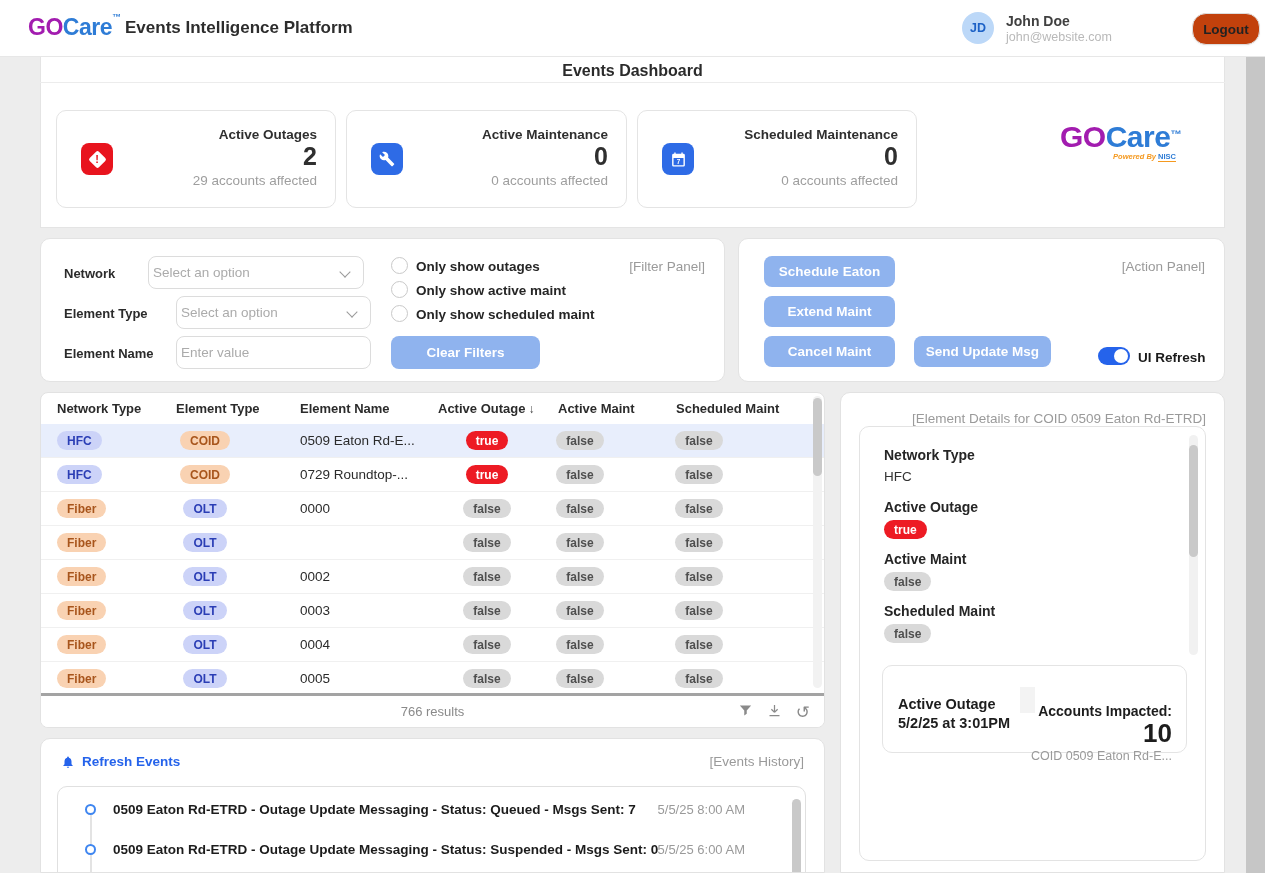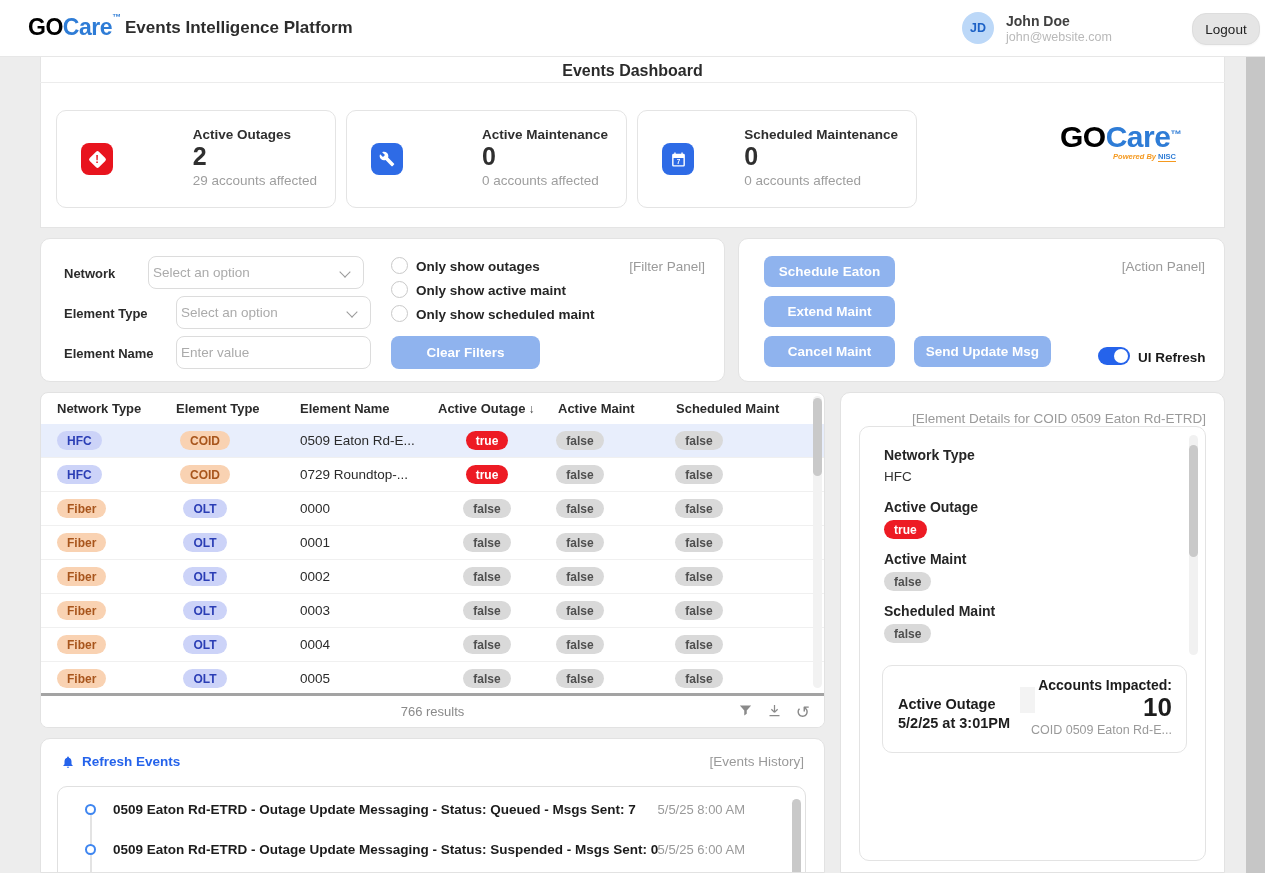--- a/index.html
+++ b/index.html
@@ -3,47 +3,47 @@
 <meta charset="utf-8">
 <style>
   html,body{margin:0;padding:0;background:#ededed;}
   .page{position:relative;width:1265px;height:873px;background:#ededed;overflow:hidden;
         font-family:"Liberation Sans",sans-serif;color:#2b2b2b;}
 
   
   .app-header{position:absolute;left:0;top:0;width:1265px;height:56px;background:#fff;
               border-bottom:1px solid #e7e7e7;z-index:10;}
   .logo{position:absolute;left:28px;top:14px;font-size:23px;font-weight:700;letter-spacing:-0.5px;}
-  .logo-go{color:#000000}.logo-care{color:#2e7cd6}
+  .logo-go{color:#a21caf}.logo-care{color:#2e7cd6}
   .logo-tm{font-size:9px;color:#2e7cd6;vertical-align:top;position:relative;top:-2px}
   .app-title{position:absolute;left:125px;top:18px;font-size:17px;font-weight:700;color:#2d2d2d;}
   .avatar{position:absolute;left:962px;top:12px;width:32px;height:32px;border-radius:50%;
           background:#bcd8f8;color:#1c61c6;font-size:12.5px;font-weight:700;
           display:flex;align-items:center;justify-content:center;}
   .user-name{position:absolute;left:1006px;top:13px;font-size:14px;font-weight:700;color:#404040;}
   .user-email{position:absolute;left:1006px;top:30px;font-size:12.5px;color:#b9b9b9;}
-  .logout-btn{position:absolute;left:1192px;top:13px;width:66px;height:30px;background:#e5e5e5;
-              border:1px solid #ddd;border-radius:14px;font-size:13.5px;font-weight:400;color:#222;
+  .logout-btn{position:absolute;left:1192px;top:13px;width:66px;height:30px;background:#c2410c;
+              border:1px solid #ddd;border-radius:14px;font-size:13.5px;font-weight:700;color:#222;
               display:flex;align-items:center;justify-content:center;box-shadow:0 1px 2px rgba(0,0,0,.04);}
 
   
   .panel-top{position:absolute;left:40px;top:56px;width:1185px;height:172px;background:#fff;
              border:1px solid #e4e4e4;border-top:none;box-sizing:border-box;}
   .dash-title-bar{position:absolute;left:40px;top:60px;width:1185px;height:23px;
                   border-bottom:1px solid #ececec;display:flex;align-items:center;justify-content:center;
                   font-size:16px;font-weight:700;color:#2b2b2b;box-sizing:border-box;}
   .stat-card{position:absolute;top:110px;height:98px;background:#fff;border:1px solid #e4e4e4;
              border-radius:10px;box-sizing:border-box;}
   .stat-1{left:56px;width:280px}.stat-2{left:346px;width:281px}.stat-3{left:637px;width:280px}
   .tile{position:absolute;left:24px;top:32px;width:32px;height:32px;border-radius:8px;
         display:flex;align-items:center;justify-content:center;}
   .tile-red{background:#e8141e}.tile-blue{background:#2e6be6}
   .diamond{position:absolute;width:13px;height:13px;background:#fff;transform:rotate(45deg);border-radius:2px;}
   .excl{position:absolute;color:#e8141e;font-weight:800;font-size:11px;line-height:11px;}
-  .stat-text{position:absolute;right:18px;top:16px;}
+  .stat-text{position:absolute;right:18px;top:16px;text-align:right;}
   .stat-label{font-size:13.5px;font-weight:700;color:#2f2f2f;}
   .stat-value{font-size:25px;font-weight:700;color:#2f2f2f;line-height:29px;}
   .stat-sub{font-size:13.5px;color:#9e9e9e;margin-top:2px;}
   .brand{position:absolute;left:1060px;top:122px;width:120px;text-align:center;}
   .brand-main{font-size:30px;font-weight:700;letter-spacing:-0.5px;line-height:30px;}
   .brand-tm{font-size:11px;vertical-align:top;position:relative;top:-3px;color:#2e7cd6;}
   .brand-tag{font-size:7.5px;text-align:right;margin-top:0;padding-right:4px;font-weight:700;}
   .tag-orange{color:#f5991f;font-style:italic}.tag-blue{color:#2e7cd6;border-bottom:1px solid #f5991f;}
 
   
@@ -121,21 +121,21 @@
   .dlabel{position:absolute;left:24px;font-size:14px;font-weight:700;color:#262626;}
   .dvalue{position:absolute;left:24px;font-size:13.5px;color:#333;}
   .dpill{position:absolute;left:24px;}
   .card-scrollbar{position:absolute;right:7px;top:8px;width:9px;height:220px;background:#f1f1f1;border-radius:5px;}
   .card-scroll-thumb{position:absolute;right:0;top:10px;width:9px;height:112px;background:#c9c9c9;border-radius:5px;}
   .outage-card{position:absolute;left:22px;top:238px;width:305px;height:88px;border:1px solid #e4e4e4;
                border-radius:10px;box-sizing:border-box;background:#fff;}
   .oc-left{position:absolute;left:15px;top:29px;font-size:14.5px;font-weight:700;color:#1d1d1d;line-height:19px;}
   .oc-divider{position:absolute;left:137px;top:21px;width:15px;height:26px;background:#f3f3f3;}
   .oc-right{position:absolute;right:14px;top:11px;text-align:right;}
-  .oc-title{font-size:14px;font-weight:700;color:#1d1d1d;}
+  .oc-title{font-size:14px;font-weight:700;color:#1d1d1d;margin-top:26px;}
   .oc-value{font-size:26px;font-weight:700;color:#1d1d1d;line-height:28px;}
   .oc-sub{font-size:12.5px;color:#9a9a9a;margin-top:2px;}
 
   .page-scroll-thumb{position:absolute;right:0;top:56px;width:19px;height:817px;background:#c6c6c6;}
   .gap-strip{position:absolute;right:19px;top:56px;width:21px;height:817px;background:#ededed;}
 </style>
 </head>
 <body>
 
 <div class="page">
@@ -302,21 +302,20 @@
           </div>
         </div>
 
         <div class="trow row-normal">
           <div class="td td-net">
             <span class="pill pill-orange">Fiber</span>
           </div>
           <div class="td td-etype">
             <span class="pill pill-blue">OLT</span>
           </div>
-          <div class="td td-name">0001</div>
           <div class="td td-outage">
             <span class="pill pill-gray">false</span>
           </div>
           <div class="td td-amaint">
             <span class="pill pill-gray">false</span>
           </div>
           <div class="td td-smaint">
             <span class="pill pill-gray">false</span>
           </div>
         </div>

